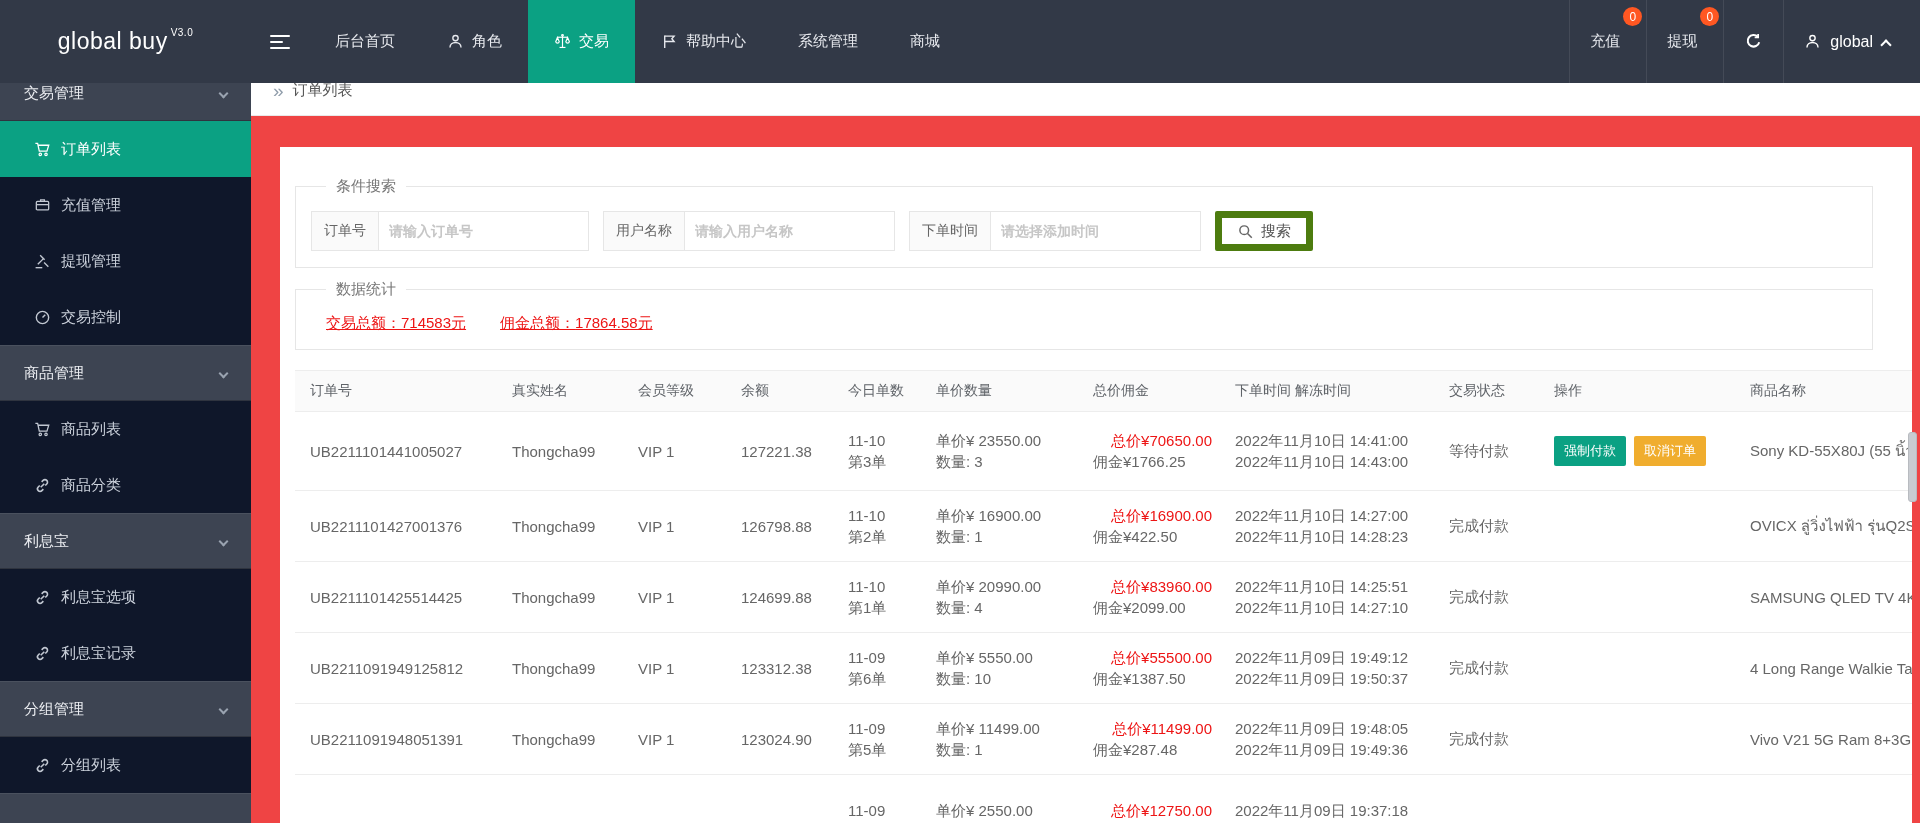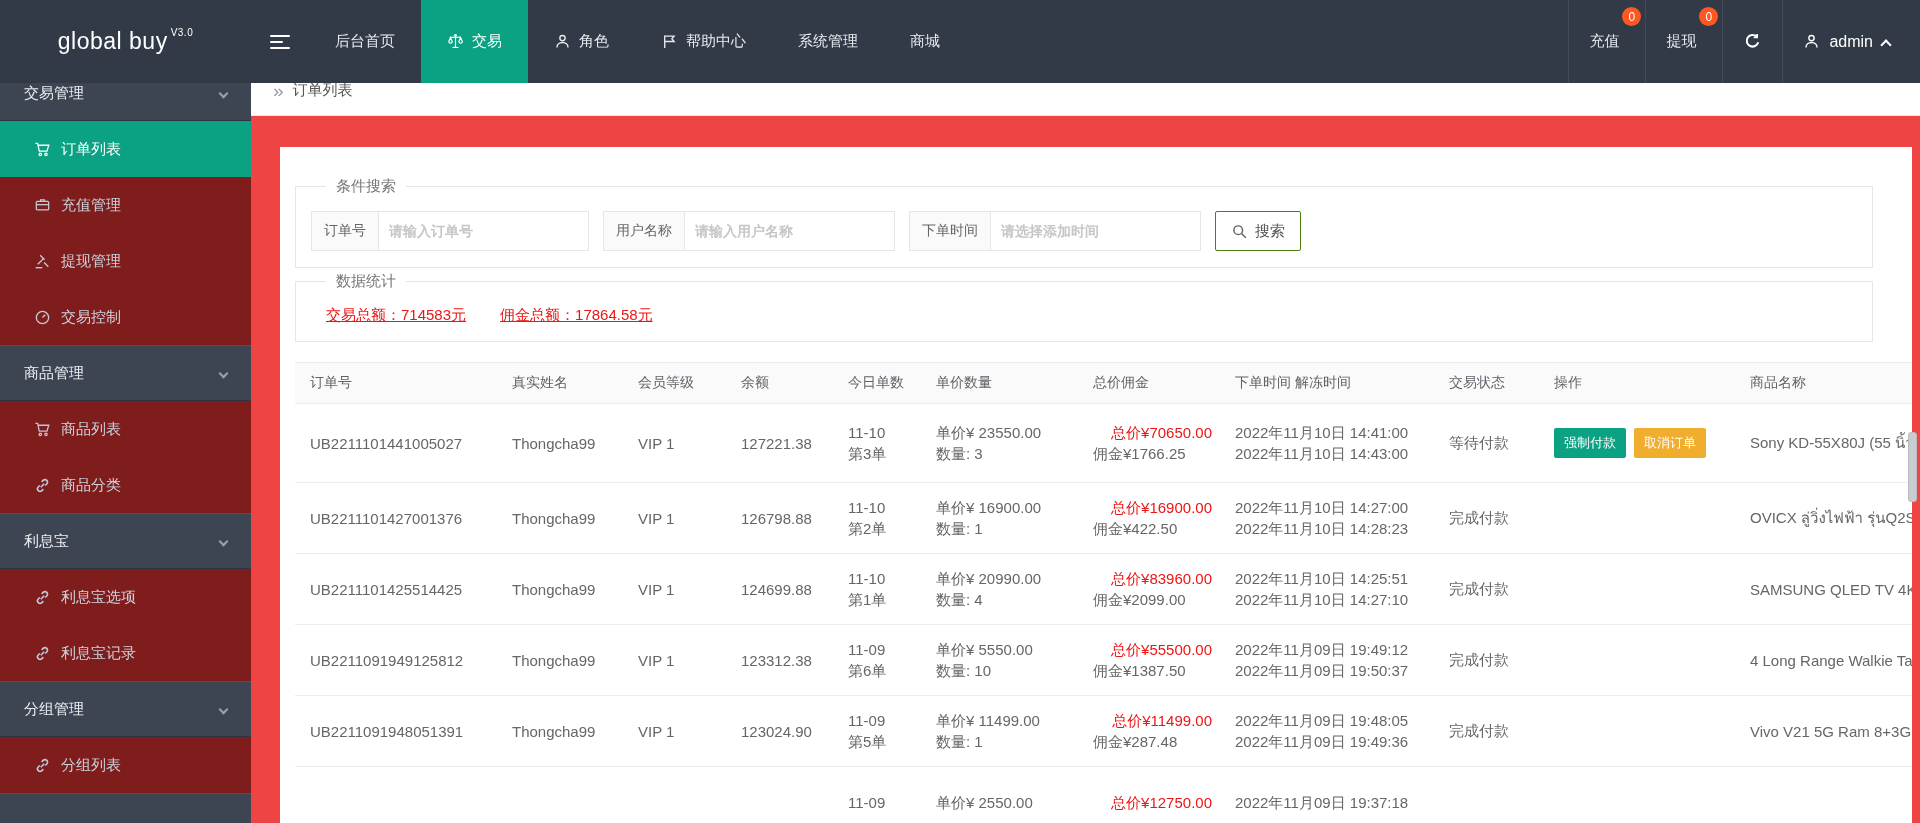--- a/index.html
+++ b/index.html
@@ -36,50 +36,50 @@
     border-bottom:2px solid #9aa3b0; transform:rotate(45deg); }
   .chev.up { border-color:#fff; transform:rotate(-135deg); position:relative; top:3px; }
 
   
   .sidebar { position:absolute; top:65px; left:0; width:251px; bottom:0; background:#333a47; }
   .sb-header { height:56px; display:flex; align-items:center; padding:0 24px; color:#eceef2;
     font-size:15px; background:#3d4452; border-top:1px solid rgba(255,255,255,.07);
     border-bottom:1px solid rgba(0,0,0,.22); position:relative; cursor:pointer; }
   .sb-header .chev { position:absolute; right:24px; width:7px; height:7px; }
   .sb-item { height:56px; display:flex; align-items:center; gap:10px; padding:0 24px 0 34px;
-    color:#ccd2dc; font-size:15px; cursor:pointer; background:#7f1d1d; }
+    color:#ccd2dc; font-size:15px; cursor:pointer; background:#0f172a; }
   .sb-item .icon { color:#c2c8d2; }
   .sb-item.active { background:#0ba183; color:#fff; }
   .sb-item.active .icon { color:#fff; }
   .sb-strip { height:34px; background:#3d4452; border-top:1px solid rgba(255,255,255,.07); }
 
   
   .breadcrumb { position:absolute; left:251px; top:65px; right:0; height:51px; background:#fff;
     display:flex; align-items:center; padding:0 22px; gap:9px; border-bottom:1px solid #e9e9e9; }
   .crumb-arrow { color:#909dab; font-size:19px; line-height:1; }
   .crumb-text { color:#555; font-size:15px; }
 
   
   .main { position:absolute; left:251px; top:116px; right:0; bottom:0; background:#ef4444; overflow:hidden; }
   .card { position:absolute; left:29px; top:31px; right:8px; height:920px; background:#fff;
     padding:30px 15px 0 15px; overflow:hidden; }
 
   fieldset { border:1px solid #e6e6e6; margin:0 24px 0 0; padding:15px 15px 16px; }
   legend { font-size:15px; color:#777; padding:0 10px; margin-left:15px; }
-  .fs-stats { margin-top:4px; }
+  .fs-stats { margin-top:12px; }
 
   .search-row { display:flex; align-items:center; gap:14px; }
   .inp-group { display:flex; height:40px; }
   .inp-label { display:flex; align-items:center; padding:0 12px; background:#fafafa;
     border:1px solid #e6e6e6; font-size:14px; color:#666; white-space:nowrap; }
   .inp { width:210px; border:1px solid #e6e6e6; border-left:none; padding:0 10px; font-size:14px;
     color:#333; outline:none; font-family:"Liberation Sans",sans-serif;font-weight:bold; }
   .inp::placeholder { color:#c6c6c6; }
   .search-btn { height:40px; display:flex; align-items:center; gap:7px; padding:0 15px;
-    background:#fff; border:1px solid #4d7c0f; border-radius:2px; font-size:15px; color:#555;
+    background:#fff; border:7px solid #4d7c0f; border-radius:2px; font-size:15px; color:#555;
     cursor:pointer; font-family:Liberation Mono, monospace; }
   .search-btn .icon { color:#666; }
 
   .stats-line { display:flex; gap:34px; font-size:15px; color:#ed1515; padding-left:15px;text-decoration:underline; }
 
   
   .tbl { margin:20px -15px 0 0; }
   .tr { display:grid;
     grid-template-columns:202px 126px 103px 107px 88px 157px 142px 214px 105px 196px 260px;
     align-items:center; border-bottom:1px solid #ededed; min-height:71px; background:#fff; }
@@ -110,45 +110,45 @@
     <span class="bars">
         <i></i>
         <i></i>
         <i></i>
       </span>
   </div>
   <nav class="nav-items">
       <div class="nav-item">
         <span>后台首页</span>
       </div>
+      <div class="nav-item">
+        <span class="icon">
+          <svg viewBox="0 0 16 16" fill="none" stroke="currentColor" stroke-width="1.3">
+            <circle cx="8" cy="4.8" r="2.5"></circle>
+            <path d="M2.8 13.6c0-2.9 2.3-4.7 5.2-4.7s5.2 1.8 5.2 4.7"></path>
+          </svg>
+        </span>
+        <span>角色</span>
+      </div>
       <div class="nav-item active">
         <span class="icon">
           <svg viewBox="0 0 16 16" fill="none" stroke="currentColor" stroke-width="1.1">
             <path d="M8 2.5v10.8"></path>
             <path d="M3.2 4h9.6"></path>
             <path d="M5.2 13.6h5.6"></path>
             <path d="M3.2 4.3L1.6 8.2a1.75 1.75 0 003.4 0z"></path>
             <path d="M12.8 4.3l-1.7 3.9a1.75 1.75 0 003.4 0z"></path>
             <circle cx="8" cy="2.2" r=".8"></circle>
           </svg>
         </span>
         <span>交易</span>
       </div>
       <div class="nav-item">
         <span class="icon">
           <svg viewBox="0 0 16 16" fill="none" stroke="currentColor" stroke-width="1.3">
-            <circle cx="8" cy="4.8" r="2.5"></circle>
-            <path d="M2.8 13.6c0-2.9 2.3-4.7 5.2-4.7s5.2 1.8 5.2 4.7"></path>
-          </svg>
-        </span>
-        <span>角色</span>
-      </div>
-      <div class="nav-item">
-        <span class="icon">
-          <svg viewBox="0 0 16 16" fill="none" stroke="currentColor" stroke-width="1.3">
             <path d="M3.5 14.2V2.3"></path>
             <path d="M3.5 2.9h8.8l-2.1 2.5 2.1 2.6H3.5"></path>
           </svg>
         </span>
         <span>帮助中心</span>
       </div>
       <div class="nav-item">
         <span>系统管理</span>
       </div>
       <div class="nav-item">
@@ -172,21 +172,21 @@
           </svg>
         </span>
     </div>
     <div class="user-menu">
       <span class="icon">
           <svg viewBox="0 0 16 16" fill="none" stroke="currentColor" stroke-width="1.3">
             <circle cx="8" cy="4.8" r="2.5"></circle>
             <path d="M2.8 13.6c0-2.9 2.3-4.7 5.2-4.7s5.2 1.8 5.2 4.7"></path>
           </svg>
         </span>
-      <span>admin</span>
+      <span>global</span>
       <span class="chev up"></span>
     </div>
   </div>
 </header>
 
 <aside class="sidebar" id="sidebar">
     <div class="sb-header">
       <span>交易管理</span>
       <span class="chev"></span>
     </div>

